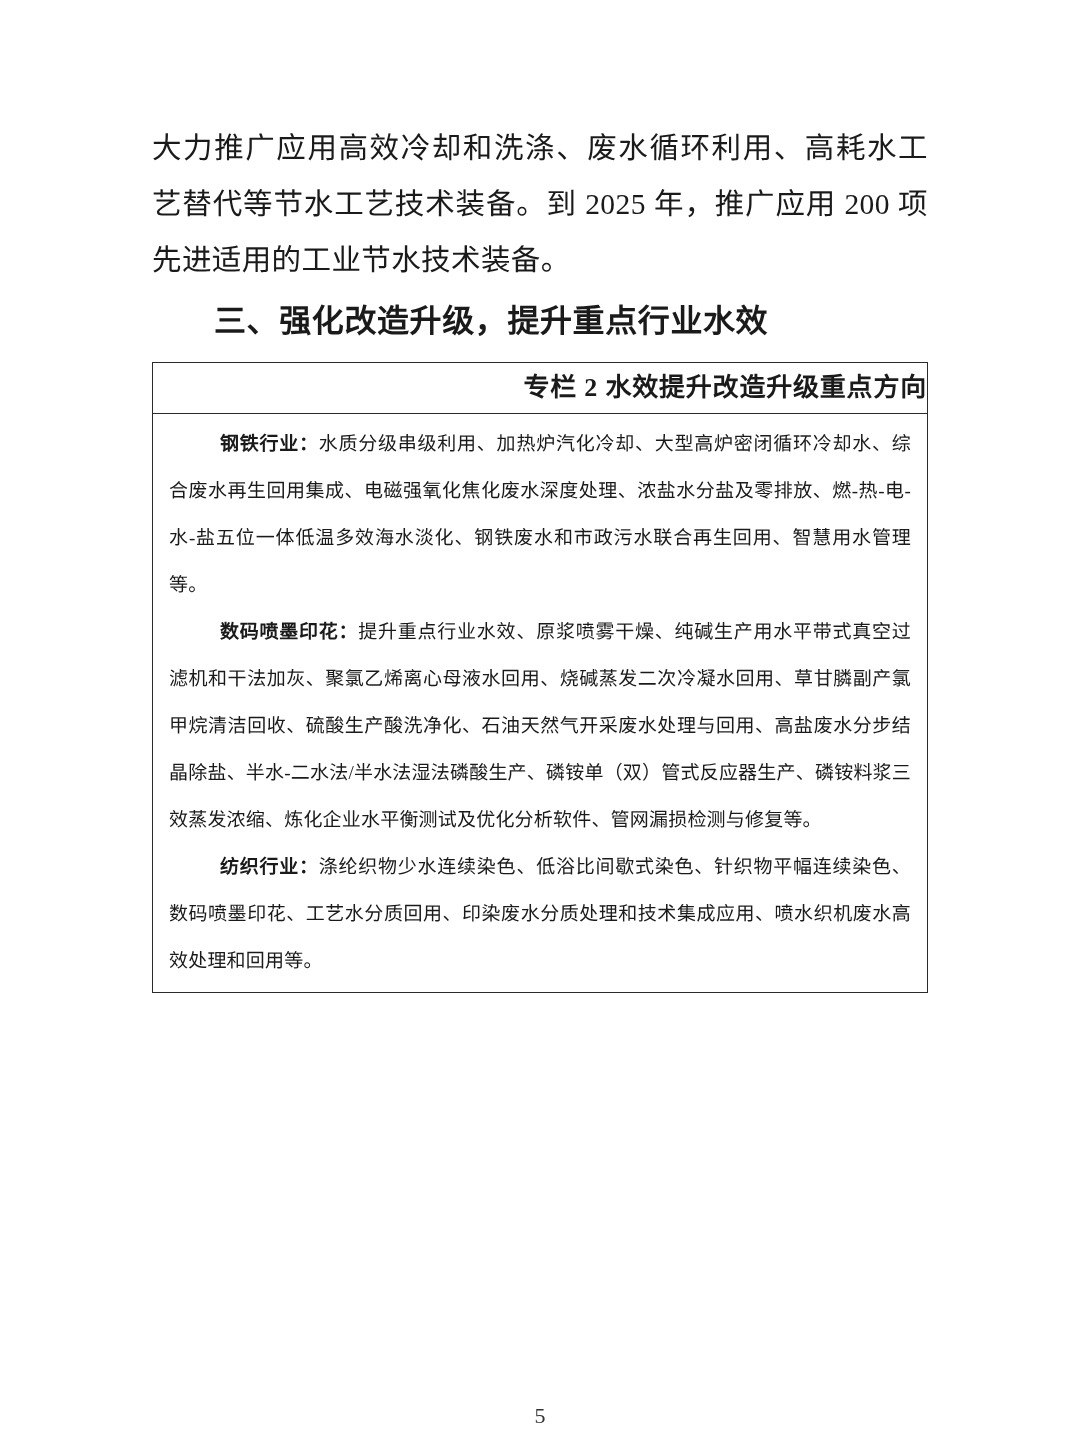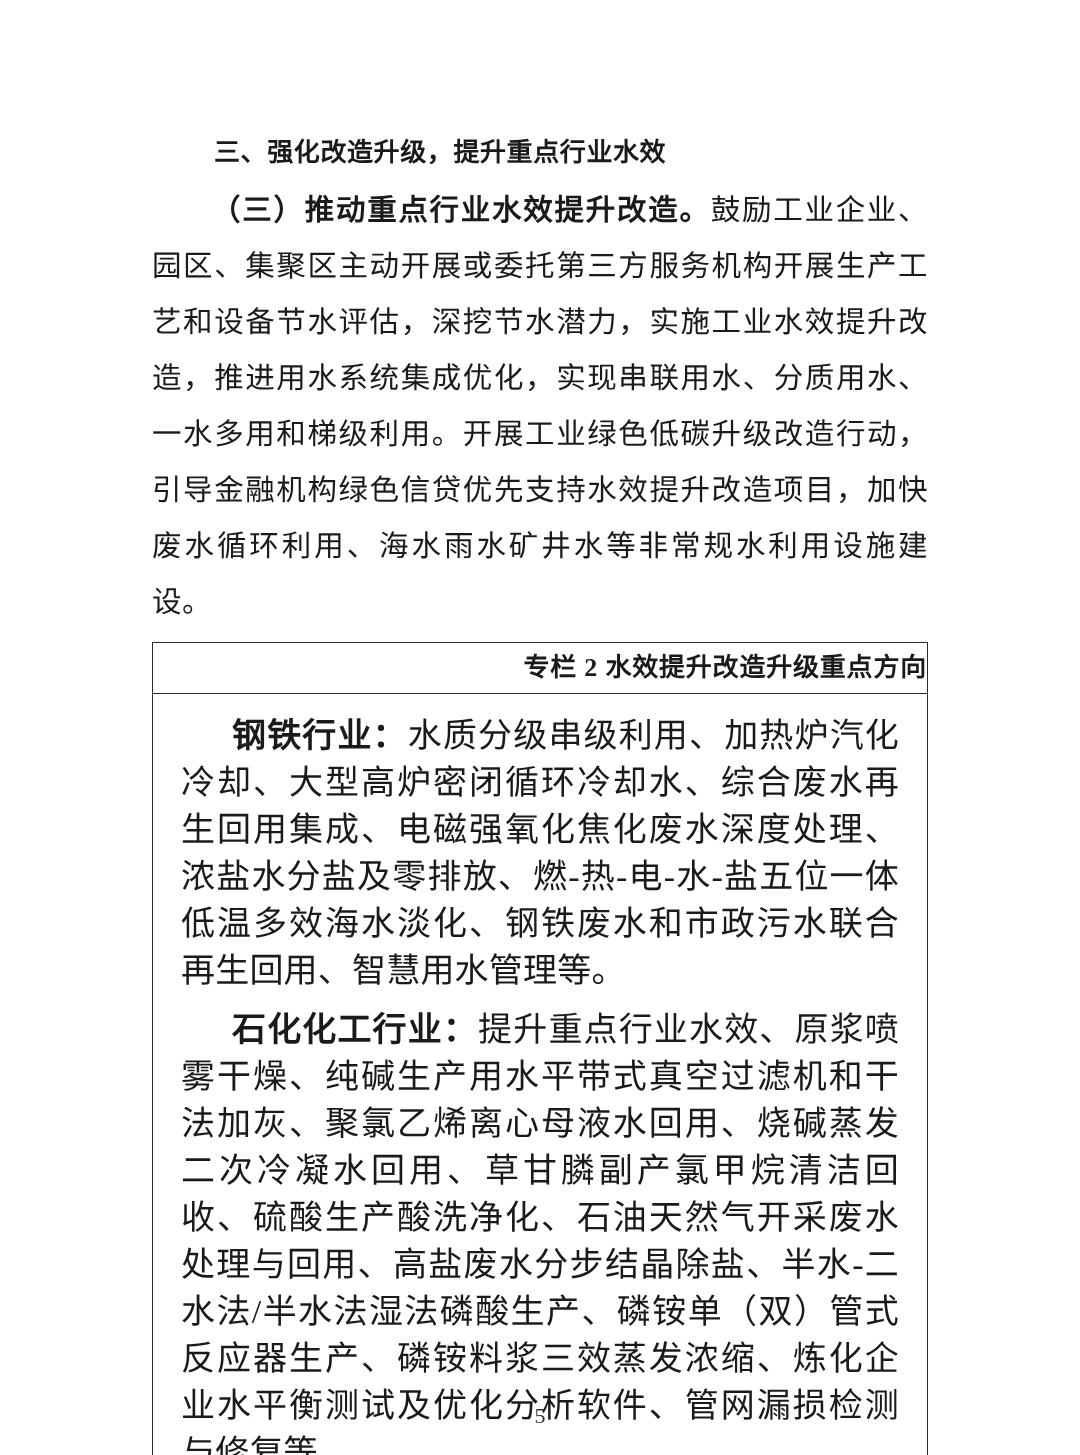--- a/index.html
+++ b/index.html
@@ -27,21 +27,21 @@
     line-height: 56px;
     text-align: justify;
     text-justify: inter-ideograph;
     letter-spacing: 0.4px;
     margin: 0 0 2px 0;
   }
   .para.indent {
     text-indent: 59px;
   }
   .heading {
-    font-size: 26px;
+    font-size: 32px;
     line-height: 58px;
     font-weight: bold;
     text-indent: 62px;
     margin: 4px 0 0 0;
     letter-spacing: 0.6px;
   }
   .lead {
     font-weight: bold;
   }
   .box {
@@ -55,58 +55,58 @@
     font-weight: bold;
     font-size: 26px;
     line-height: 50px;
     border-bottom: 1.4px solid #2b2b2b;
     letter-spacing: 0.8px;
   }
   .box-body {
     padding: 6px 16px 8px 16px;
   }
   .box-para {
-    font-size: 34px;
+    font-size: 19px;
     line-height: 47px;
     text-align: justify;
     text-justify: inter-ideograph;
     text-indent: 51px;
-    margin: 12px;
+    margin: 0;
     letter-spacing: 0.2px;
   }
   .box-para .cat {
     font-weight: bold;
   }
   .page-number {
     position: absolute;
     bottom: 26px;
     left: 0;
     width: 100%;
     text-align: center;
     font-size: 22px;
     color: #333;
   }
 </style>
 </head>
 <body>
 
 <div class="page">
 
+  <p class="para">大力推广应用高效冷却和洗涤、废水循环利用、高耗水工艺替代等节水工艺技术装备。到 2025 年，推广应用 200 项先进适用的工业节水技术装备。</p>
 
   <h2 class="heading">三、强化改造升级，提升重点行业水效</h2>
 
-  <p class="para indent"><span class="lead">（三）推动重点行业水效提升改造。</span><span>鼓励工业企业、园区、集聚区主动开展或委托第三方服务机构开展生产工艺和设备节水评估，深挖节水潜力，实施工业水效提升改造，推进用水系统集成优化，实现串联用水、分质用水、一水多用和梯级利用。开展工业绿色低碳升级改造行动，引导金融机构绿色信贷优先支持水效提升改造项目，加快废水循环利用、海水雨水矿井水等非常规水利用设施建设。</span></p>
 
   <div class="box">
     <div class="box-title">专栏 2  水效提升改造升级重点方向</div>
     <div class="box-body">
 
       <p class="box-para"><span class="cat">钢铁行业：</span><span>水质分级串级利用、加热炉汽化冷却、大型高炉密闭循环冷却水、综合废水再生回用集成、电磁强氧化焦化废水深度处理、浓盐水分盐及零排放、燃-热-电-水-盐五位一体低温多效海水淡化、钢铁废水和市政污水联合再生回用、智慧用水管理等。</span></p>
 
-      <p class="box-para"><span class="cat">石化化工行业：</span><span>提升重点行业水效、原浆喷雾干燥、纯碱生产用水平带式真空过滤机和干法加灰、聚氯乙烯离心母液水回用、烧碱蒸发二次冷凝水回用、草甘膦副产氯甲烷清洁回收、硫酸生产酸洗净化、石油天然气开采废水处理与回用、高盐废水分步结晶除盐、半水-二水法/半水法湿法磷酸生产、磷铵单（双）管式反应器生产、磷铵料浆三效蒸发浓缩、炼化企业水平衡测试及优化分析软件、管网漏损检测与修复等。</span></p>
+      <p class="box-para"><span class="cat">数码喷墨印花：</span><span>提升重点行业水效、原浆喷雾干燥、纯碱生产用水平带式真空过滤机和干法加灰、聚氯乙烯离心母液水回用、烧碱蒸发二次冷凝水回用、草甘膦副产氯甲烷清洁回收、硫酸生产酸洗净化、石油天然气开采废水处理与回用、高盐废水分步结晶除盐、半水-二水法/半水法湿法磷酸生产、磷铵单（双）管式反应器生产、磷铵料浆三效蒸发浓缩、炼化企业水平衡测试及优化分析软件、管网漏损检测与修复等。</span></p>
 
       <p class="box-para"><span class="cat">纺织行业：</span><span>涤纶织物少水连续染色、低浴比间歇式染色、针织物平幅连续染色、数码喷墨印花、工艺水分质回用、印染废水分质处理和技术集成应用、喷水织机废水高效处理和回用等。</span></p>
 
     </div>
   </div>
 
   <div class="page-number">5</div>
 </div>
 
 </body></html>

